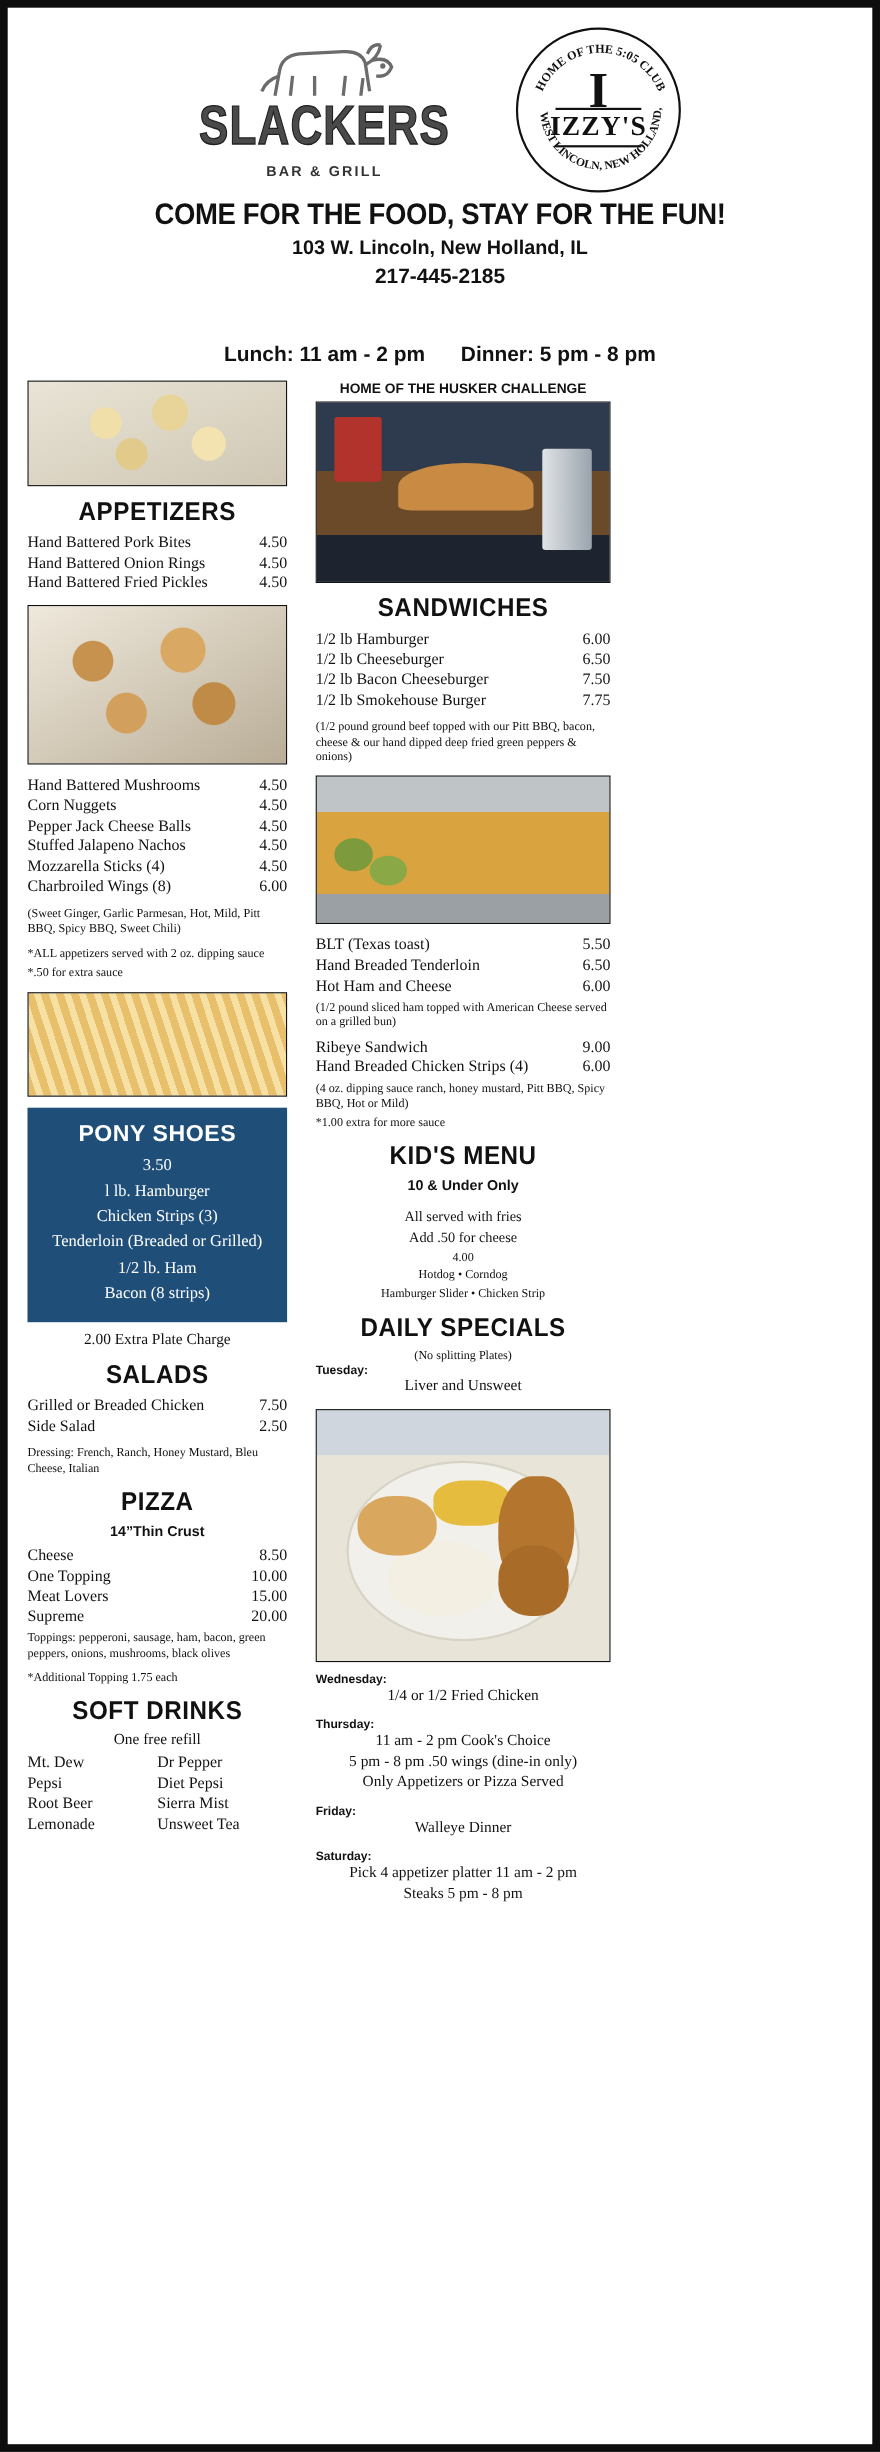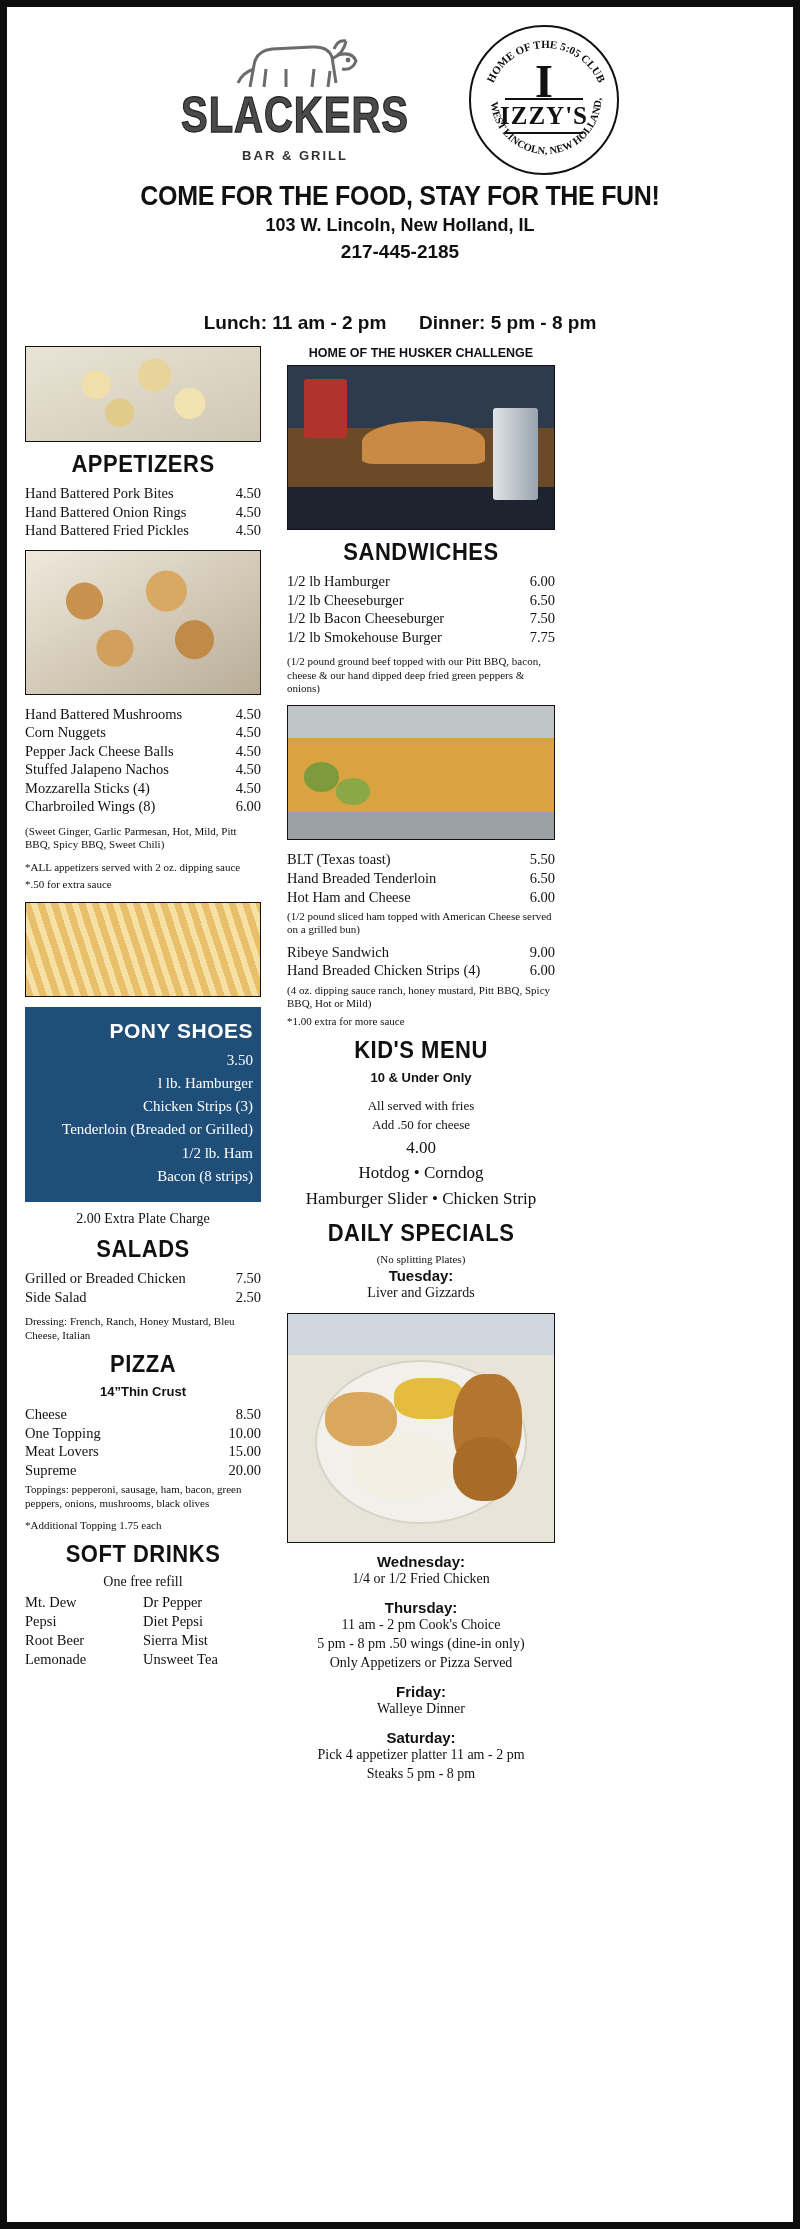--- a/index.html
+++ b/index.html
@@ -175,21 +175,21 @@
   .ph-dinner .d-corn { position:absolute; left:40%; top:28%; width:26%; height:18%; background:#e5bc3e; border-radius:40%; }
   .ph-dinner .d-chick { position:absolute; right:12%; top:26%; width:26%; height:46%; background:#b4762f; border-radius:45% 40% 50% 45%; }
   .ph-dinner .d-chick2 { position:absolute; right:14%; top:54%; width:24%; height:28%; background:#a96c28; border-radius:45%; }
   .ph-dinner .d-bun { position:absolute; left:14%; top:34%; width:27%; height:24%; background:#d9a85e; border-radius:45%; }
   .ph-dinner .d-pot { position:absolute; left:24%; top:52%; width:38%; height:30%; background:#f3efe2; border-radius:50%; }
 
   
   .pony-box {
     background: #1f4e79;
     color: #ffffff;
-    text-align: right;
+    text-align: center;
     padding: 10px 8px 14px 8px;
     margin-top: 10px;
   }
   .pony-box h2 {
     font-family: "Liberation Sans", sans-serif;
     font-weight: bold;
     font-size: 21px;
     margin: 2px 0 6px 0;
     letter-spacing: 0.5px;
   }
@@ -198,24 +198,24 @@
 
   .husker {
     text-align:center;
     font-family: "Liberation Sans", sans-serif;
     font-weight: bold;
     font-size: 12.5px;
     margin-bottom: 5px;
   }
 
   .kid-line { text-align:center; font-size: 13px; line-height: 1.45; }
-  .kid-price { text-align:center; font-size: 17px; line-height: 1.5; }
+  .kid-price { text-align:center; font-size: 11px; line-height: 1.5; }
 
   .daily-sub { text-align:center; font-size: 11px; }
-  .day { text-align:center; font-family:"Liberation Sans", sans-serif; font-weight:bold; font-size:15px; margin-top:10px; }
+  .day { font-family:"Liberation Sans", sans-serif; font-weight:bold; font-size:11px; margin-top:10px; }
   .day-desc { text-align:center; font-size:14px; line-height:1.35; }
 
   .drinks-cols { display:flex; justify-content:space-between; font-size:14.5px; line-height:1.3; }
   .drinks-cols .dcol { width: 50%; }
   .one-refill { text-align:center; font-size:14px; margin-bottom:3px; }
 
   .spacer6 { height:6px; }
   .spacer10 { height:10px; }
 </style>
 </head>
@@ -460,21 +460,21 @@
       <div class="spacer6"></div>
       <div class="kid-line">All served with fries</div>
       <div class="kid-line">Add .50 for cheese</div>
       <div class="kid-price">4.00</div>
       <div class="kid-price">Hotdog • Corndog</div>
       <div class="kid-price">Hamburger Slider • Chicken Strip</div>
 
       <h2 class="sec">DAILY SPECIALS</h2>
       <div class="daily-sub">(No splitting Plates)</div>
       <div class="day" style="margin-top:2px">Tuesday:</div>
-      <div class="day-desc">Liver and Gizzards</div>
+      <div class="day-desc">Liver and Unsweet</div>
 
       <div class="spacer10"></div>
       <div class="photo ph-dinner">
         <div class="d-plate"></div>
         <div class="d-corn"></div>
         <div class="d-chick"></div>
         <div class="d-chick2"></div>
         <div class="d-pot"></div>
         <div class="d-bun"></div>
       </div>

